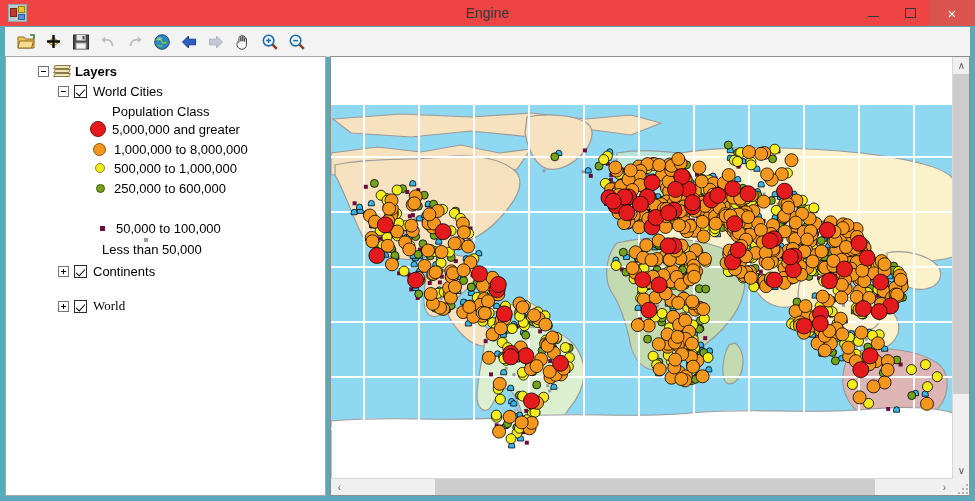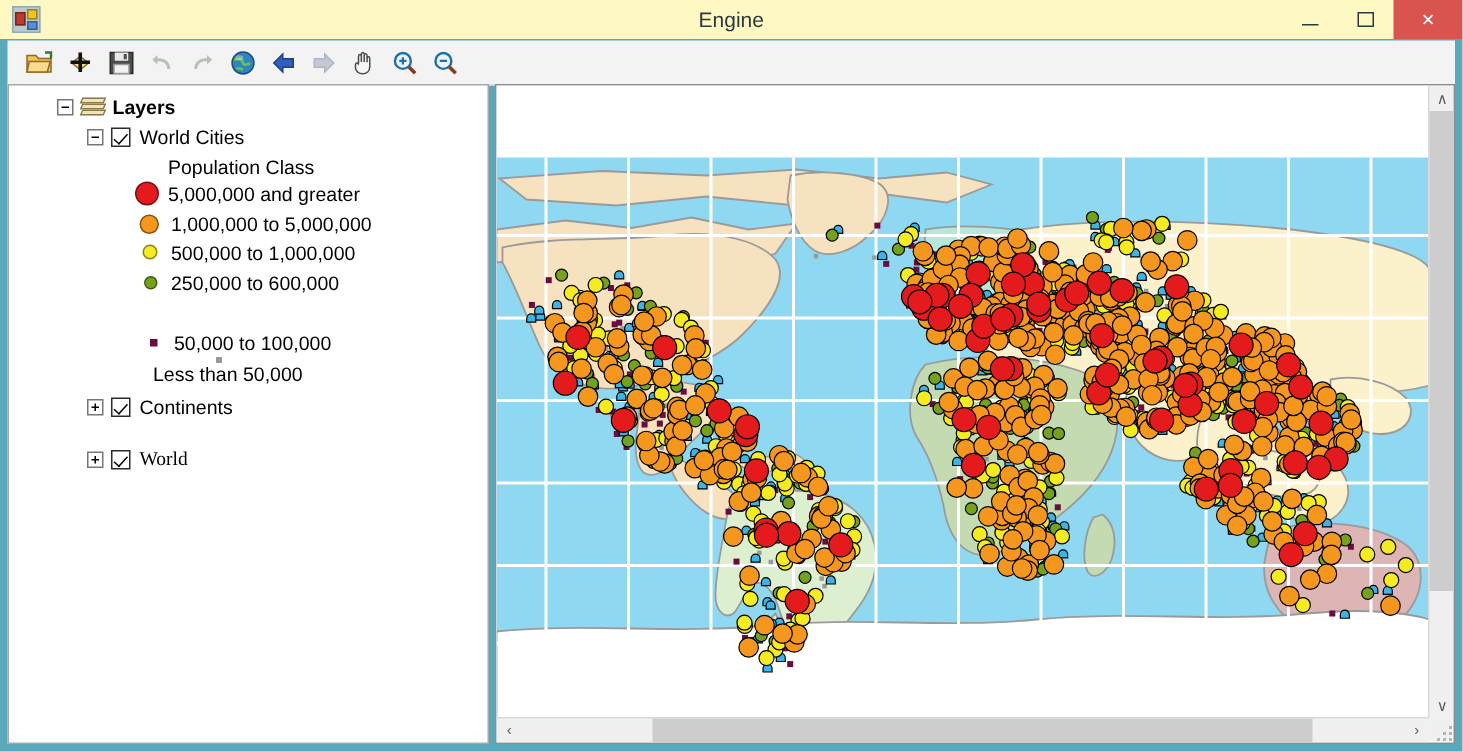--- a/index.html
+++ b/index.html
@@ -4,21 +4,21 @@
 <style>
   html,body{margin:0;padding:0;}
   body{
     width:975px;height:501px;overflow:hidden;
     font-family:"Liberation Sans", sans-serif;
     background:#ffffff;
   }
   #app{position:relative;width:975px;height:501px;background:#5aa9bb;overflow:hidden;}
 
   
-  .titlebar{position:absolute;left:0;top:0;width:975px;height:26px;background:#fef9c3;}
+  .titlebar{position:absolute;left:0;top:0;width:975px;height:26px;background:#ef4444;}
   .app-icon{position:absolute;left:8px;top:4px;width:19px;height:18px;}
   .app-icon .frame{position:absolute;left:0;top:0;width:19px;height:18px;background:#b9c9cc;border:1px solid #93a8ad;box-sizing:border-box;}
   .app-icon .sq-red{position:absolute;left:2px;top:4px;width:7px;height:9px;background:#c0392b;border:1px solid #7a231a;box-sizing:border-box;}
   .app-icon .sq-yel{position:absolute;left:10px;top:2px;width:7px;height:7px;background:#f0c419;border:1px solid #9c8209;box-sizing:border-box;}
   .app-icon .sq-blu{position:absolute;left:10px;top:10px;width:7px;height:6px;background:#5a8fd6;border:1px solid #2f5e9e;box-sizing:border-box;}
   .win-title{position:absolute;left:0;top:0;width:975px;height:26px;line-height:26px;text-align:center;
     font-size:14px;color:#2b3a3d;}
   .win-btns{position:absolute;right:0;top:0;height:26px;display:flex;}
   .win-btn{width:37px;height:26px;display:flex;align-items:center;justify-content:center;color:#2b3a3d;font-size:13px;}
   .win-btn.close{background:#d9534f;color:#ffffff;width:46px;font-size:15px;}
@@ -188,21 +188,21 @@
     <div class="row" style="left:82px;top:44px;">
       <span>Population Class</span>
     </div>
 
     <div class="row" style="left:60px;top:62px;">
       <span class="sym dot" style="width:16px;height:16px;background:#e41a1c;border:1px solid #7a1010;"></span>
       <span class="legend-label">5,000,000 and greater</span>
     </div>
     <div class="row" style="left:62px;top:82px;">
       <span class="sym dot" style="width:13px;height:13px;background:#f5971d;border:1px solid #8a5410;margin-left:1px;margin-right:8px;"></span>
-      <span class="legend-label">1,000,000 to 5,000,000</span>
+      <span class="legend-label">1,000,000 to 8,000,000</span>
     </div>
     <div class="row" style="left:64px;top:101px;">
       <span class="sym dot" style="width:10px;height:10px;background:#f5ec1d;border:1px solid #8a8410;margin-left:1px;margin-right:9px;"></span>
       <span class="legend-label">500,000 to 1,000,000</span>
     </div>
     <div class="row" style="left:66px;top:121px;">
       <span class="sym dot" style="width:9px;height:9px;background:#74a31b;border:1px solid #415c0d;margin-left:0px;margin-right:9px;"></span>
       <span class="legend-label">250,000 to 600,000</span>
     </div>
     <div class="row" style="left:70px;top:161px;">

